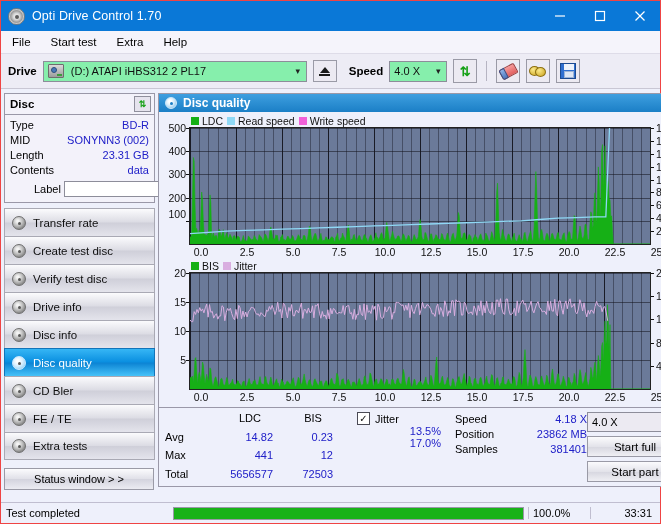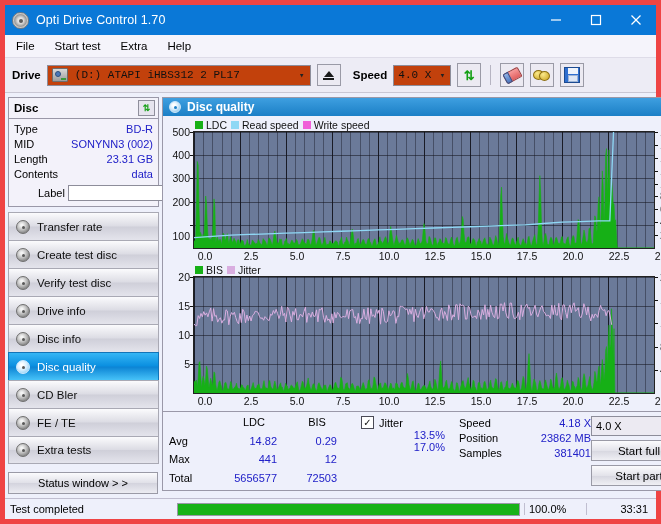--- a/index.html
+++ b/index.html
@@ -5,21 +5,21 @@
   html,body{margin:0;padding:0;}
   body{
     width:661px;height:524px;overflow:hidden;
     font-family:"Liberation Sans",sans-serif;
     font-size:11px;
     background:#f0f0f8;
   }
   .app{
     position:relative;width:661px;height:524px;
     background:#eef0fb;
-    border:5px solid #ef4444;
+    border:1px solid #ef4444;
     box-sizing:border-box;
   }
   
   .titlebar{
     height:30px;background:#0a78d7;display:flex;align-items:center;
     position:relative;
   }
   .title-icon{
     width:17px;height:17px;margin-left:7px;margin-right:7px;
     border-radius:50%;
@@ -42,23 +42,23 @@
   }
   .menubar span{padding:1px 3px;}
   
   .toolbar{
     height:34px;background:#edecf5;border-top:1px solid #dedce8;
     display:flex;align-items:center;padding:0 7px;gap:6px;
     border-bottom:1px solid #c9c7d4;
   }
   .tb-label{font-weight:bold;font-size:11.5px;color:#000;}
   .combo{
-    height:21px;background:#c2410c;border:1px solid #8d8d9a;
+    height:21px;background:#86efac;border:1px solid #8d8d9a;
     display:flex;align-items:center;box-sizing:border-box;
-    font-size:11px;color:#111;font-family:Liberation Mono, monospace;
+    font-size:11px;color:#111;
   }
   .combo .val{padding:0 4px;white-space:nowrap;overflow:hidden;}
   .combo .arrow{
     margin-left:auto;width:16px;display:flex;align-items:center;justify-content:center;
     color:#222;font-size:9px;
   }
   .drive-combo{width:264px;}
   .drive-ic{
     width:16px;height:14px;margin:0 3px 0 4px;flex:0 0 auto;
     background:linear-gradient(#d9d9d9,#9c9c9c);
@@ -438,21 +438,21 @@
                 <i class="sw" id="sw-read" style="background: rgb(143, 216, 245);"></i>
                 <span>Read speed</span>
               </span>
               <span class="lg">
                 <i class="sw" id="sw-write" style="background: rgb(240, 96, 216);"></i>
                 <span>Write speed</span>
               </span>
             </div>
             <div class="plot-row">
               <div class="ylab" id="yl-top" style="height: 116px; position: relative;">
-                  <span style="top: 105px;">100</span>
+                  <span style="top: 87px;">100</span>
                   <i class="tick" style="top: 93.8px;"></i>
                   <span style="top: 70.6px;">200</span>
                   <i class="tick" style="top: 70.6px;"></i>
                   <span style="top: 47.4px;">300</span>
                   <i class="tick" style="top: 47.4px;"></i>
                   <span style="top: 24.2px;">400</span>
                   <i class="tick" style="top: 24.2px;"></i>
                   <span style="top: 1px;">500</span>
                   <i class="tick" style="top: 1px;"></i>
                 </div>
@@ -667,21 +667,21 @@
         </div>
 
         <div class="stats">
           <div class="stats-grid">
             <div class="lk"></div>
             <div class="hd">LDC</div>
             <div class="hd">BIS</div>
 
             <div class="lk">Avg</div>
             <div class="nv">14.82</div>
-            <div class="nv">0.29</div>
+            <div class="nv">0.23</div>
 
             <div class="lk">Max</div>
             <div class="nv">441</div>
             <div class="nv">12</div>
 
             <div class="lk">Total</div>
             <div class="nv">5656577</div>
             <div class="nv">72503</div>
           </div>
 

